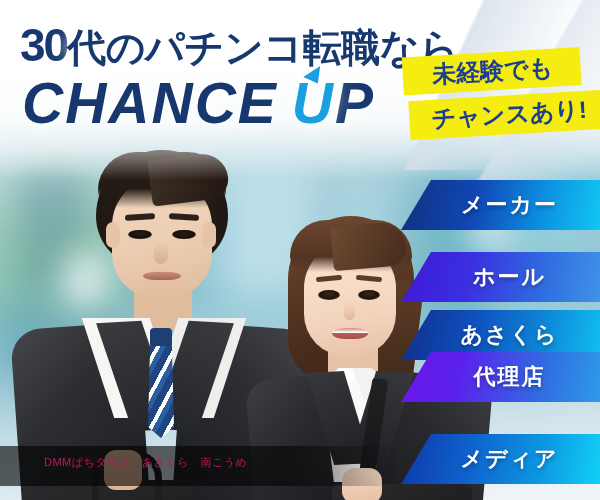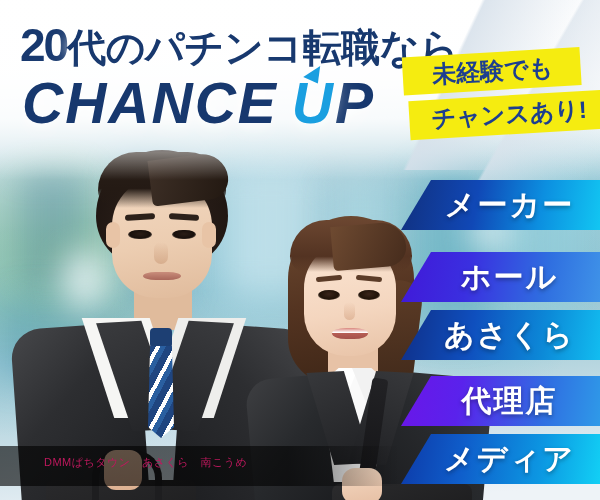--- a/index.html
+++ b/index.html
@@ -196,29 +196,29 @@
   .badge-line.l1{width:160px;margin-bottom:6px;}
   .badge-line.l2{width:180px;margin-left:4px;}
 
   
   .cat-btn{
     position:absolute;left:401px;width:199px;height:50px;
     clip-path:polygon(30px 0,199px 0,199px 50px,0 50px);
     display:flex;align-items:center;justify-content:center;
   }
   .cat-label{
-    color:#ffffff;font-size:30px;font-weight:700;
+    color:#ffffff;font-size:22px;font-weight:700;
     letter-spacing:2px;white-space:nowrap;
     text-shadow:0 2px 4px rgba(0,0,0,.35);
     padding-left:18px;
   }
   #cat-0{top:180px;background:linear-gradient(100deg,#11307f 0%,#1048b6 38%,#0c8fe0 70%,#12c6f2 100%);}
   #cat-1{top:252px;background:linear-gradient(100deg,#4118d8 0%,#3a2fe0 34%,#2f6ee0 72%,#3f93e8 100%);}
   #cat-2{top:310px;background:linear-gradient(100deg,#0f2f88 0%,#0f4fbe 36%,#0c8ad8 72%,#12bdf0 100%);}
-  #cat-3{top:376px;background:linear-gradient(100deg,#6a16e8 0%,#5a22ec 30%,#2f6fe2 72%,#2f9ae8 100%);align-items:center;}
+  #cat-3{top:352px;background:linear-gradient(100deg,#6a16e8 0%,#5a22ec 30%,#2f6fe2 72%,#2f9ae8 100%);align-items:center;}
   #cat-4{top:434px;background:linear-gradient(100deg,#0d3aa8 0%,#0f5ecb 32%,#0c97e2 70%,#12d0f5 100%);text-align:center;}
 
   
   .caption-bar{
     position:absolute;left:0;top:446px;width:400px;height:40px;
     background:linear-gradient(90deg,rgba(0,0,0,.62) 0%,rgba(0,0,0,.58) 72%,rgba(0,0,0,0) 100%);
   }
   .caption-text{
     position:absolute;left:44px;top:455px;
     color:#be185d;font-size:11px;font-weight:400;white-space:nowrap;
@@ -290,21 +290,21 @@
     <div class="w-nose"></div>
     <div class="w-mouth"></div>
     <div class="w-bag"></div>
     <div class="w-hand"></div>
   </div>
 
   <div class="top-wash"></div>
   <div class="facet f1"></div>
   <div class="facet f2"></div>
 
-  <div class="headline"><span class="num">20</span><span>代のパチンコ転職なら</span></div>
+  <div class="headline"><span class="num">30</span><span>代のパチンコ転職なら</span></div>
 
   <div class="chance"><span>CHANCE</span><span class="gap"></span><span class="up-u">U</span><span class="up-p">P</span></div>
 
   <div class="badge">
     <div class="badge-line l1">未経験でも</div>
     <div class="badge-line l2">チャンスあり!</div>
   </div>
 
   <div class="cat-btn" id="cat-0">
     <span class="cat-label">メーカー</span>

